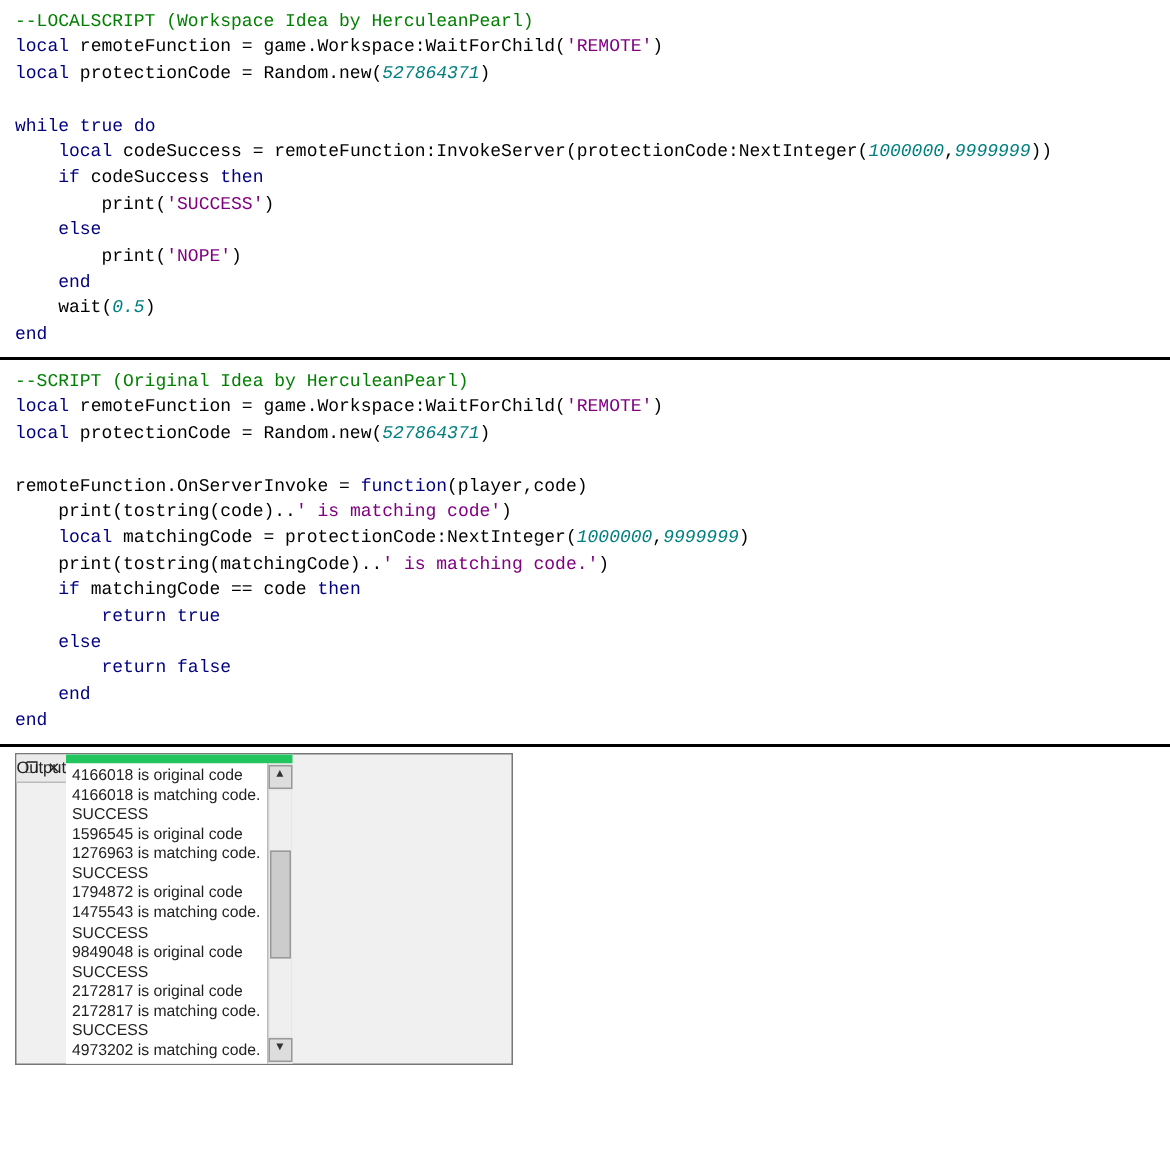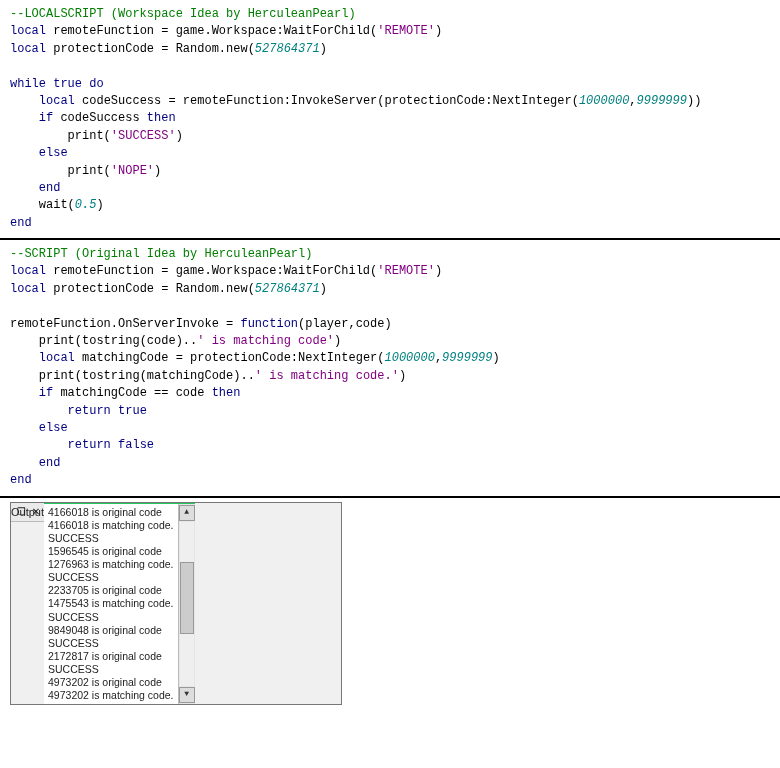--- a/index.html
+++ b/index.html
@@ -55,21 +55,21 @@
     position: absolute;
     right: 4px;
     display: flex;
     gap: 6px;
     font-size: 10px;
     color: #222;
   }
   .output-body-wrap {
     display: flex;
     background: #fff;
-    border-top: 1px solid #22c55e;
+    border-top: 6px solid #22c55e;
   }
   .output-body {
     flex: 1;
     padding: 2px 4px;
     font-family: Tahoma, Arial, sans-serif;
     font-size: 10.5px;
     line-height: 1.25;
     color: #222;
     background: #fff;
   }
@@ -155,28 +155,28 @@
       </span>
     </div>
     <div class="output-body-wrap">
       <div class="output-body" id="output-body">
           <div class="output-line">4166018 is original code</div>
           <div class="output-line">4166018 is matching code.</div>
           <div class="output-line">SUCCESS</div>
           <div class="output-line">1596545 is original code</div>
           <div class="output-line">1276963 is matching code.</div>
           <div class="output-line">SUCCESS</div>
-          <div class="output-line">2233705 is original code</div>
+          <div class="output-line">1794872 is original code</div>
           <div class="output-line">1475543 is matching code.</div>
           <div class="output-line">SUCCESS</div>
           <div class="output-line">9849048 is original code</div>
           <div class="output-line">SUCCESS</div>
           <div class="output-line">2172817 is original code</div>
+          <div class="output-line">2172817 is matching code.</div>
           <div class="output-line">SUCCESS</div>
-          <div class="output-line">4973202 is original code</div>
           <div class="output-line">4973202 is matching code.</div>
         </div>
       <div class="scrollbar">
         <div class="sb-btn">▲</div>
         <div class="sb-track">
           <div class="sb-thumb"></div>
         </div>
         <div class="sb-btn">▼</div>
       </div>
     </div>

